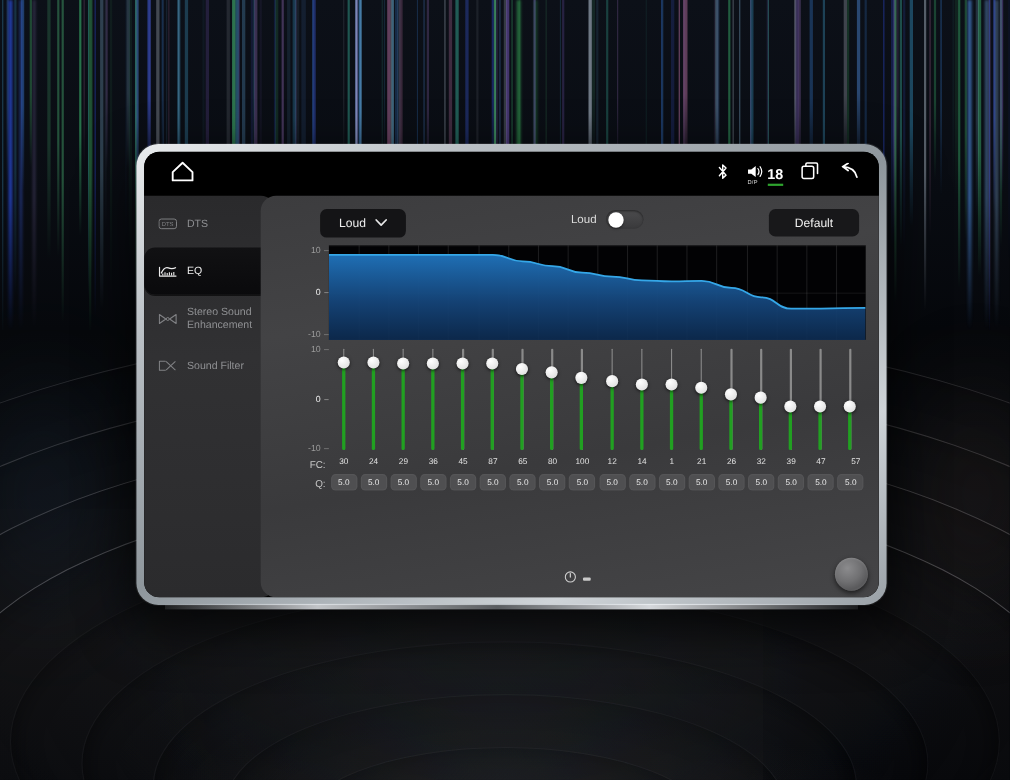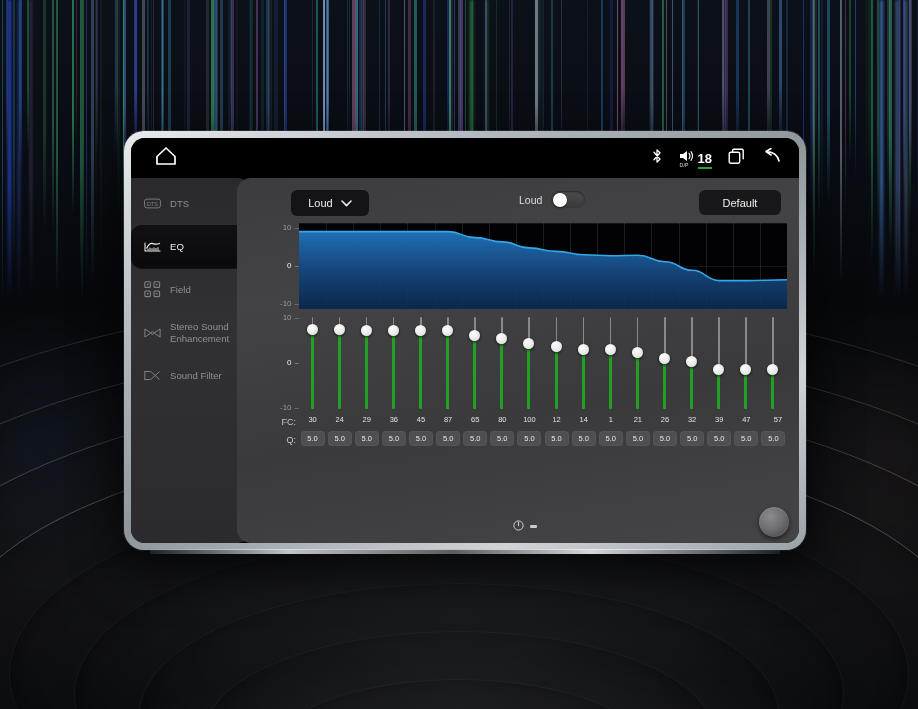--- a/index.html
+++ b/index.html
@@ -467,37 +467,20 @@
                 <svg width="17" height="15" viewBox="0 0 17 15">
                   <path d="M1 12 L1 4 M1 12 L16 12" stroke="currentColor" stroke-width="1.1" fill="none" stroke-linecap="round"></path>
                   <path d="M2.5 9.5 Q5.5 3.2 9 4.6 Q12.5 6 16 4.2" fill="none" stroke="currentColor" stroke-width="1.2"></path>
                   <path d="M4 11.4 L4 9.6 M6 11.4 L6 8.6 M8 11.4 L8 9.2 M10 11.4 L10 8.4 M12 11.4 L12 9.0 M14 11.4 L14 8.2" stroke="currentColor" stroke-width="1"></path>
                 </svg>
               </span>
               <span class="side-label">EQ</span>
             </div>
             <div class="side-item">
               <span class="si-icon">
-                <svg width="17" height="17" viewBox="0 0 17 17">
-                  <g fill="none" stroke="currentColor" stroke-width="1.1">
-                    <rect x="0.8" y="0.8" width="5.6" height="5.6" rx="1"></rect>
-                    <rect x="10.0" y="0.8" width="5.6" height="5.6" rx="1"></rect>
-                    <rect x="0.8" y="10.0" width="5.6" height="5.6" rx="1"></rect>
-                    <rect x="10.0" y="10.0" width="5.6" height="5.6" rx="1"></rect>
-                    <path d="M3.0 2.4 L5.0 3.6 L3.0 4.8 Z" fill="currentColor" stroke="none"></path>
-                    <path d="M13.4 2.4 L11.4 3.6 L13.4 4.8 Z" fill="currentColor" stroke="none"></path>
-                    <path d="M3.0 11.6 L5.0 12.8 L3.0 14.0 Z" fill="currentColor" stroke="none"></path>
-                    <path d="M13.4 11.6 L11.4 12.8 L13.4 14.0 Z" fill="currentColor" stroke="none"></path>
-                  </g>
-                </svg>
-              </span>
-              <span class="side-label">Field</span>
-            </div>
-            <div class="side-item">
-              <span class="si-icon">
                 <svg width="19" height="12" viewBox="0 0 19 12">
                   <path d="M1 1.4 L7.6 6 L1 10.6 Z" fill="none" stroke="currentColor" stroke-width="1.1" stroke-linejoin="round"></path>
                   <path d="M18 1.4 L11.4 6 L18 10.6 Z" fill="none" stroke="currentColor" stroke-width="1.1" stroke-linejoin="round"></path>
                   <circle cx="9.5" cy="6" r="1.5" fill="none" stroke="currentColor" stroke-width="1"></circle>
                 </svg>
               </span>
               <span class="side-label">Stereo Sound Enhancement</span>
             </div>
             <div class="side-item">
               <span class="si-icon">

